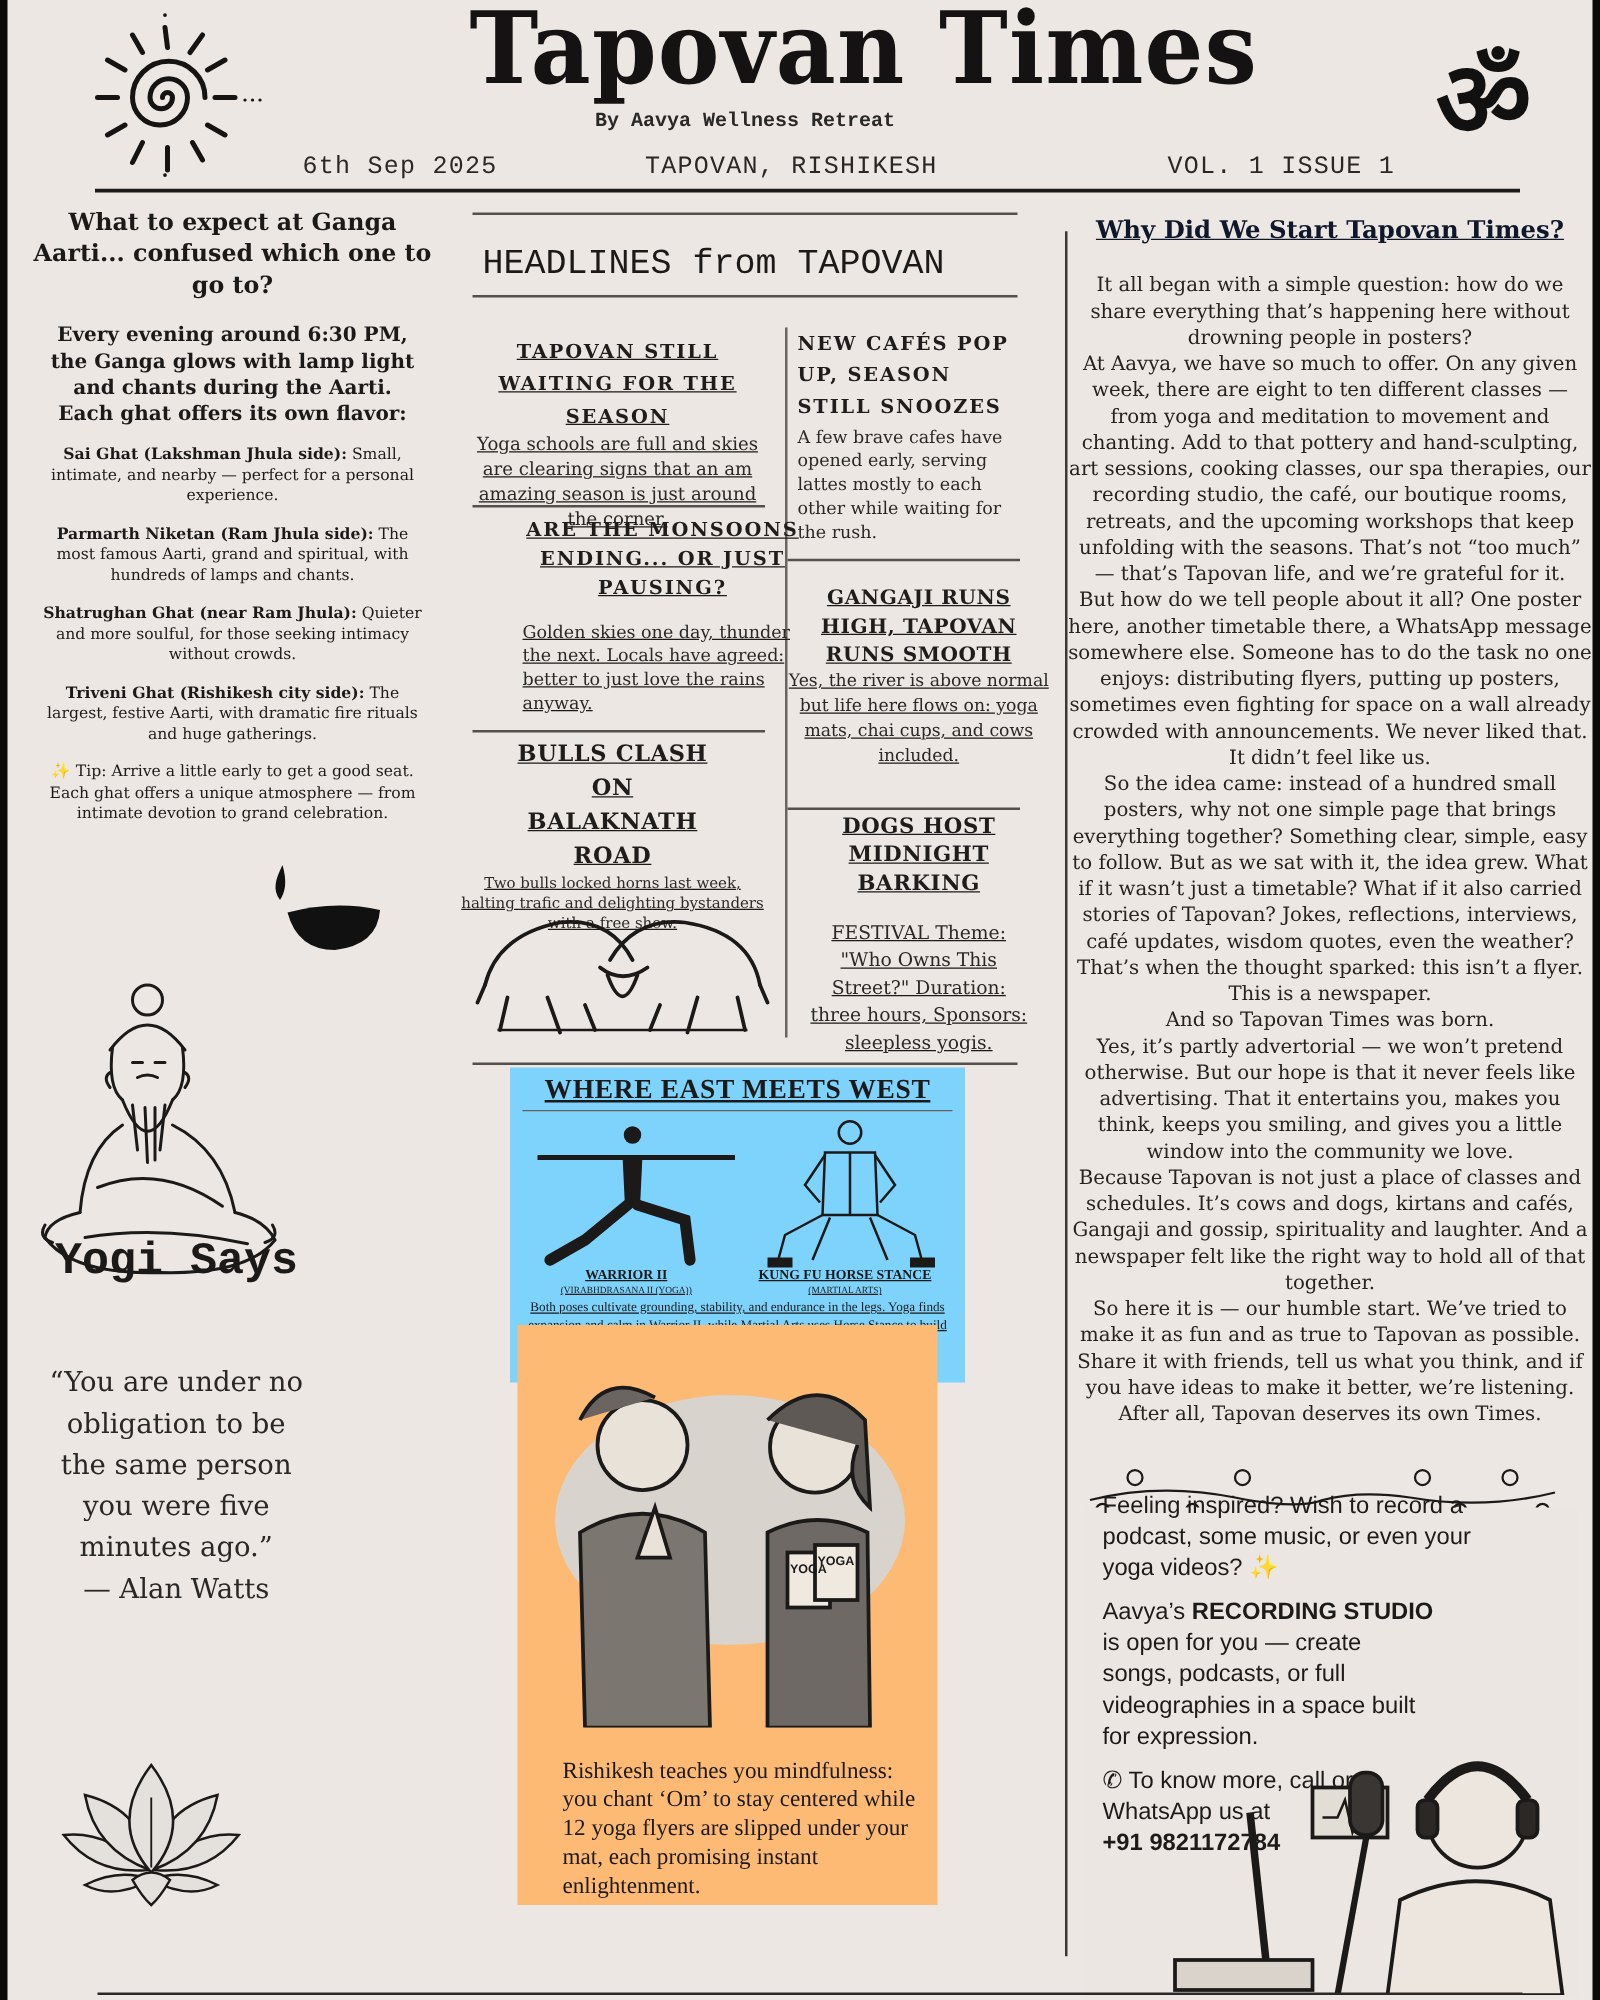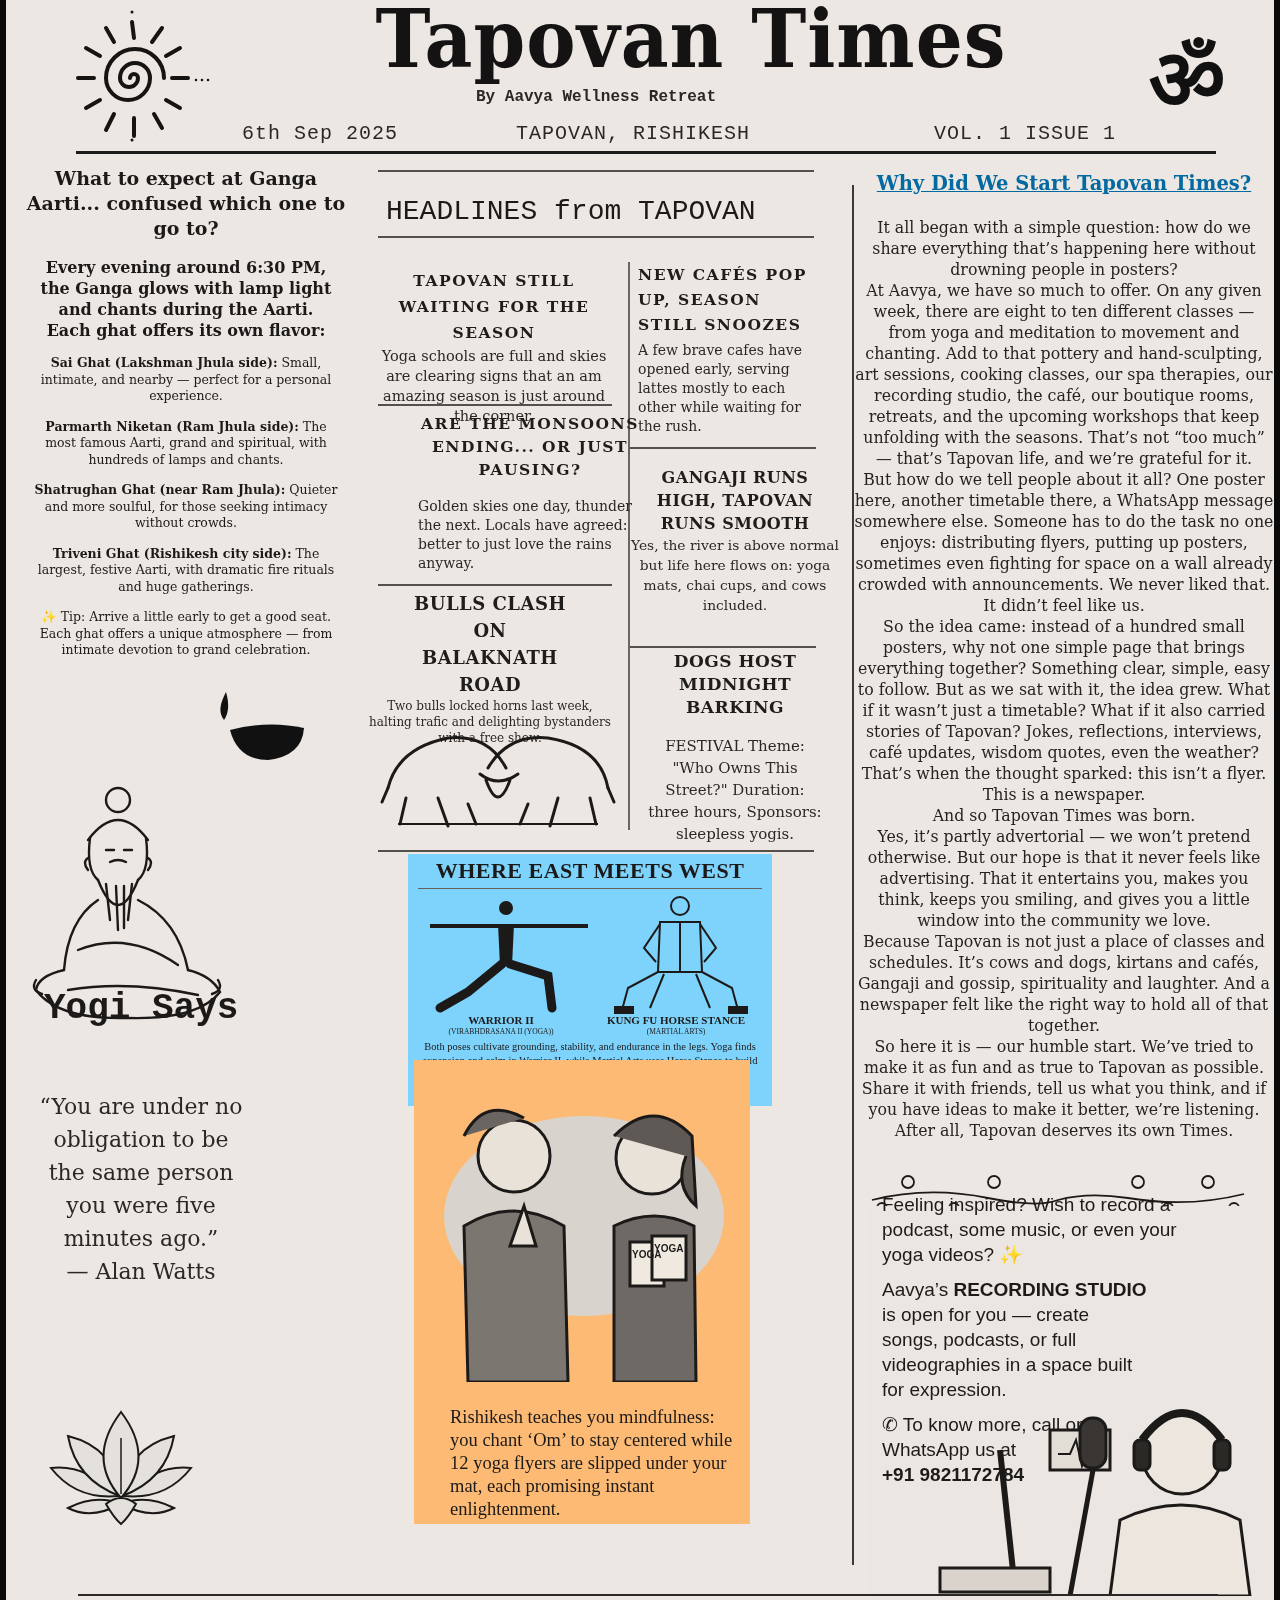--- a/index.html
+++ b/index.html
@@ -3,21 +3,21 @@
 <meta charset="utf-8">
 <style>
   * { box-sizing: border-box; margin: 0; padding: 0; }
   html, body { width: 1280px; height: 1600px; background: #0a0a0a; overflow: hidden; }
   .page {
     position: absolute; left: 6px; top: 0; width: 1268px; height: 1600px;
     background: #ece7e3; color: #1c1a19;
     font-family: "DejaVu Serif", serif;
   }
   .abs { position: absolute; }
-  .center { text-align: center; }
+  .center { text-align: center; text-decoration: underline; }
 
   
   .masthead-title {
     position: absolute; left: 340px; top: -4px; width: 690px; text-align: center;
     font-family: "DejaVu Serif", serif; font-weight: bold; font-size: 74px;
     letter-spacing: 1px; color: #141212; transform: scaleY(1.08);
   }
   .byline { position: absolute; left: 470px; top: 88px; width: 420px; text-align: left;
     font-family: "Liberation Mono", monospace; font-size: 16px; font-weight: bold; color:#2a2826;}
   .meta { position: absolute; top: 122px; font-family: "Liberation Mono", monospace; font-size: 20px; letter-spacing: 1px; color:#2a2826;}
@@ -33,21 +33,21 @@
 
   
   .c-rule { position: absolute; height: 1.5px; background: #55504c; }
   .headlines-title { position: absolute; left: 380px; top: 196px; width: 400px;
     font-family: "Liberation Mono", monospace; font-size: 28px; letter-spacing: 0px; color:#1c1a19; }
   .vrule { position: absolute; width: 1.5px; background: #6a6560; }
   .story-h { font-weight: bold; letter-spacing: 1.5px; color: #1f1d1c; }
   .story-b { font-size: 14px; line-height: 19px; color:#2a2826; }
 
   .col-right { position: absolute; left: 848px; top: 172px; width: 420px; }
-  .why-title { text-align: center; font-size: 19.5px; font-weight: bold; text-decoration: underline; color:#0369a1;}
+  .why-title { text-align: center; font-size: 19.5px; font-weight: bold; text-decoration: underline; color:#0f172a;}
   .why-body { margin-top: 22px; text-align: center; font-size: 15.8px; line-height: 21px; color:#26231f; }
   .why-body p { margin: 0; }
 
   .quote { position: absolute; left: 30px; top: 1090px; width: 210px; text-align: center;
     font-family: "DejaVu Serif", serif; font-size: 22px; line-height: 33px; color:#2a2826;}
   .yogi-says { position: absolute; left: 38px; top: 988px; font-family: "Liberation Mono", monospace;
     font-size: 36px; font-weight: bold; color:#1c1a19; }
 
   .ad { position: absolute; left: 876px; top: 1192px; width: 380px; color:#1d1b1a; }
   .ad p { font-family: "Liberation Sans", sans-serif; font-size: 19px; line-height: 25px; }

